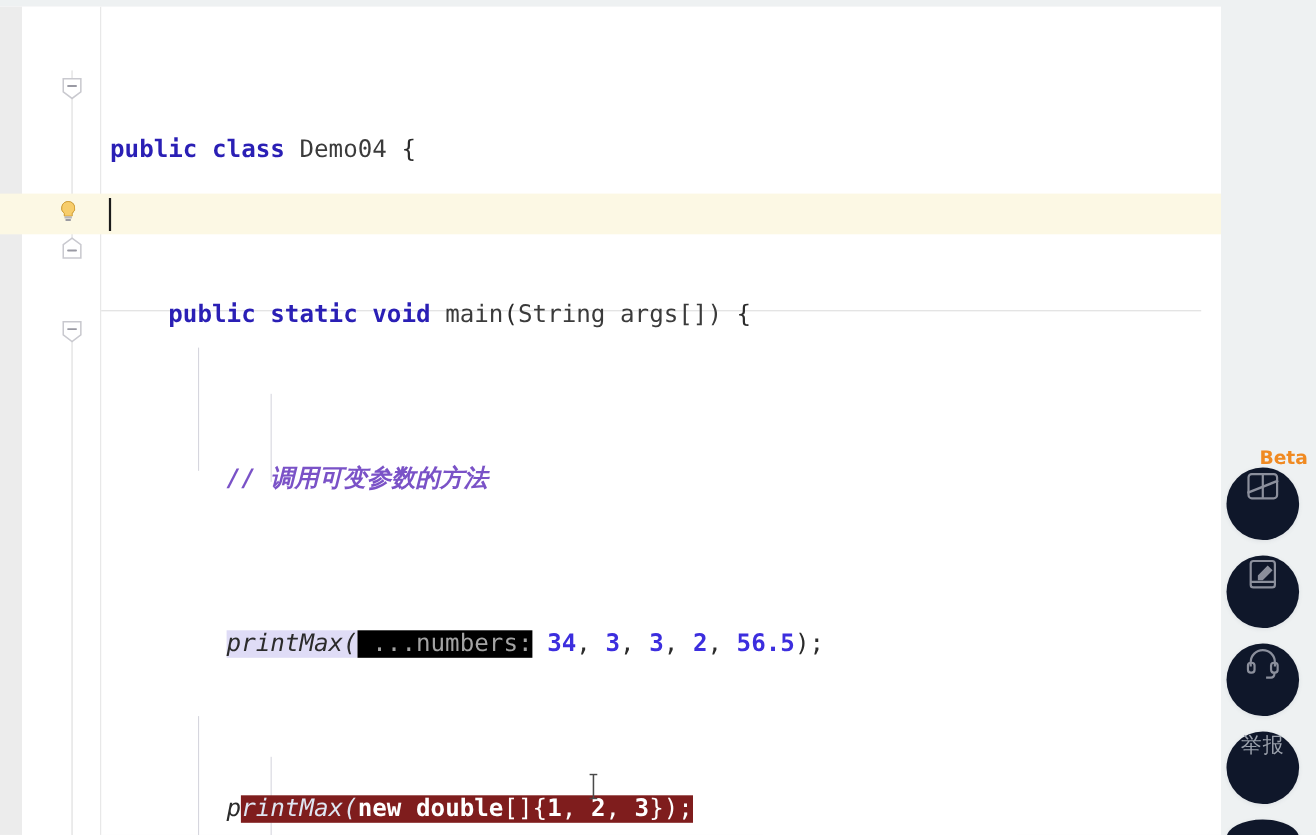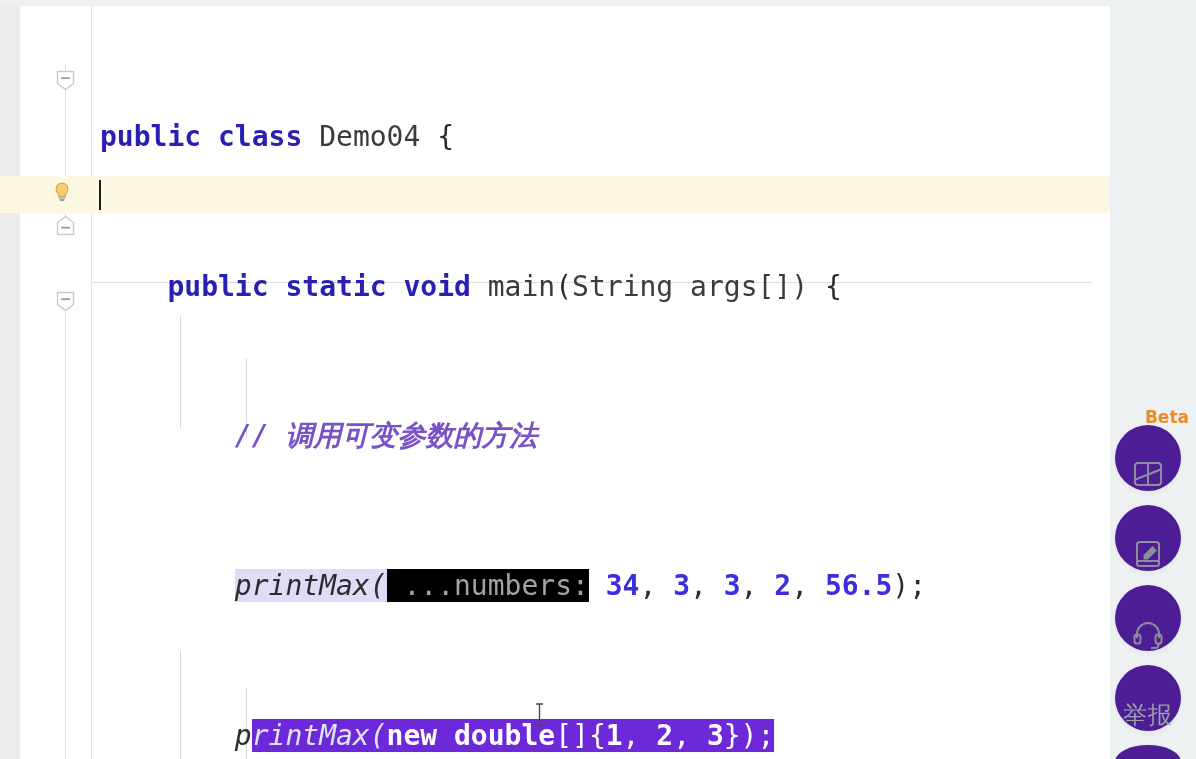--- a/index.html
+++ b/index.html
@@ -61,21 +61,21 @@
     background: #e6e6e6;
   }
 
   
   #code {
     position: absolute;
     left: 92px;
     top: 0;
     right: 0;
     height: 100%;
-    font-size: 28px;
+    font-size: 22px;
     line-height: 37.4px;
     white-space: pre;
     color: #2b2b2b;
   }
 
   .ln {
     position: relative;
     height: 37.4px;
     padding-left: 8px;
     box-sizing: border-box;
@@ -85,21 +85,21 @@
   .kw      { color: #2a1fb5; font-weight: bold; }
   .plain   { color: #3b3b3b; }
   .num     { color: #3c2ede; font-weight: bold; margin-top: 36px; }
   .cmt     { color: #7a52c7; font-style: italic; font-weight: bold; }
   .meth    { color: #2b2b2b; font-style: italic; }
   .hint    { color: #a3a3a3; background: #000000; }
   .punct   { color: #2b2b2b; }
 
   
   .hl-ident  { background: #dfdcf6; }   
-  .sel       { background: #6d28d9; color: #ffffff; }
+  .sel       { background: #7f1d1d; color: #ffffff; }
   .sel .kw   { color: #ffffff; }
   .sel .num  { color: #ffffff; }
   .sel .meth { color: #dfe6f2; }
   .sel .punct{ color: #ffffff; }
 
   
   .cur-line-band {
     position: absolute;
     left: 0;
     width: 1110px;
@@ -174,31 +174,31 @@
     display: flex;
     flex-direction: column;
     align-items: center;
     gap: 14px;
   }
   .fab {
     position: relative;
     width: 66px;
     height: 66px;
     border-radius: 50%;
-    background: #4c1d95;
+    background: #0f172a;
     box-shadow: 0 1px 4px rgba(80,90,110,0.10);
     display: flex;
-    align-items: flex-end;
+    align-items: flex-start;
     justify-content: center;
     color: #8b8f9c;
   }
   .fab svg { display: block; }
   .fab-text {
     font-family: "DejaVu Sans", "Liberation Sans", sans-serif;
-    font-size: 24px;
+    font-size: 19px;
     color: #9aa0ab;
     letter-spacing: 1px;
   }
   .beta-badge {
     position: absolute;
     top: -18px;
     right: -8px;
     font-family: "DejaVu Sans", "Liberation Sans", sans-serif;
     font-size: 17px;
     font-weight: bold;

